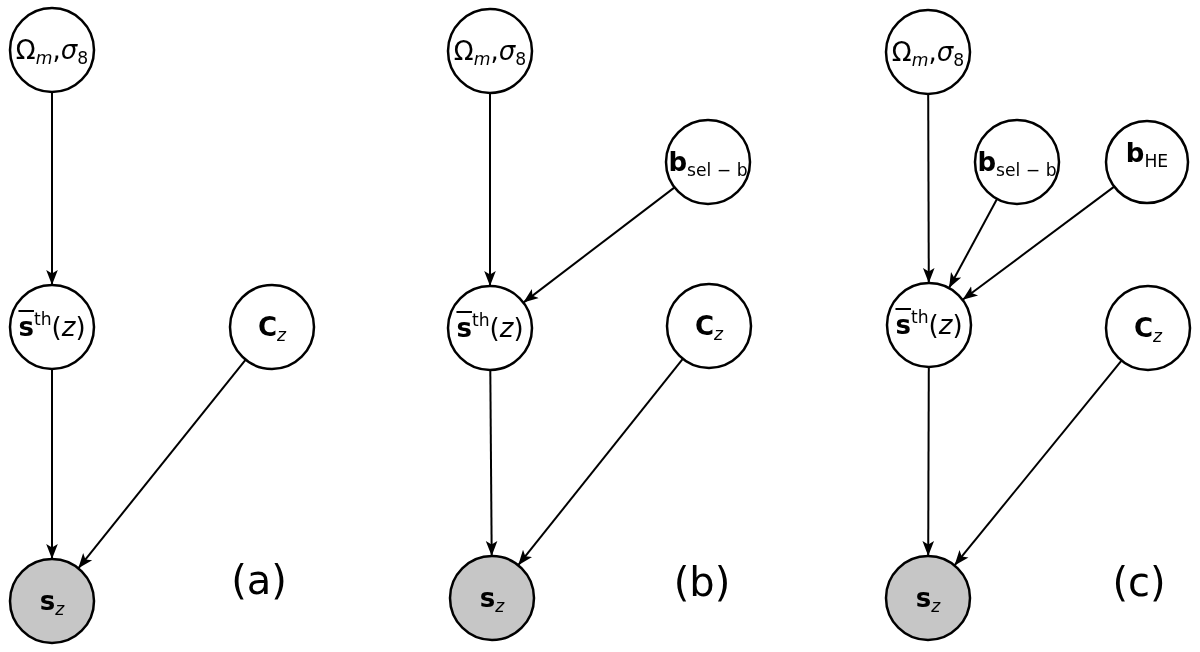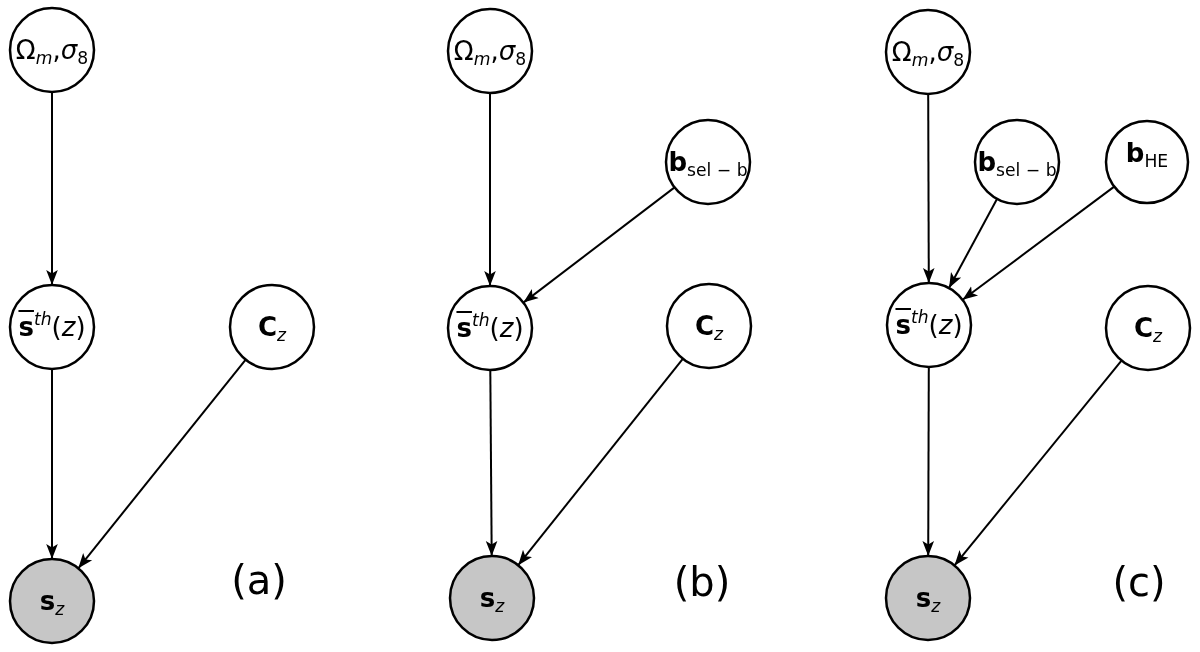--- a/index.html
+++ b/index.html
@@ -45,21 +45,20 @@
     font-size: 0.66em;
     vertical-align: baseline;
     position: relative;
     top: 0.28em;
   }
   .seg.sup {
     font-size: 0.66em;
     vertical-align: baseline;
     position: relative;
     top: -0.62em;
-    font-style: italic;
   }
   .seg.overbar { text-decoration: overline; }
   .panel-label {
     position: absolute;
     transform: translate(-50%, -50%);
     font-size: 40px;
     color: #000000;
     white-space: nowrap;
   }
 </style>

